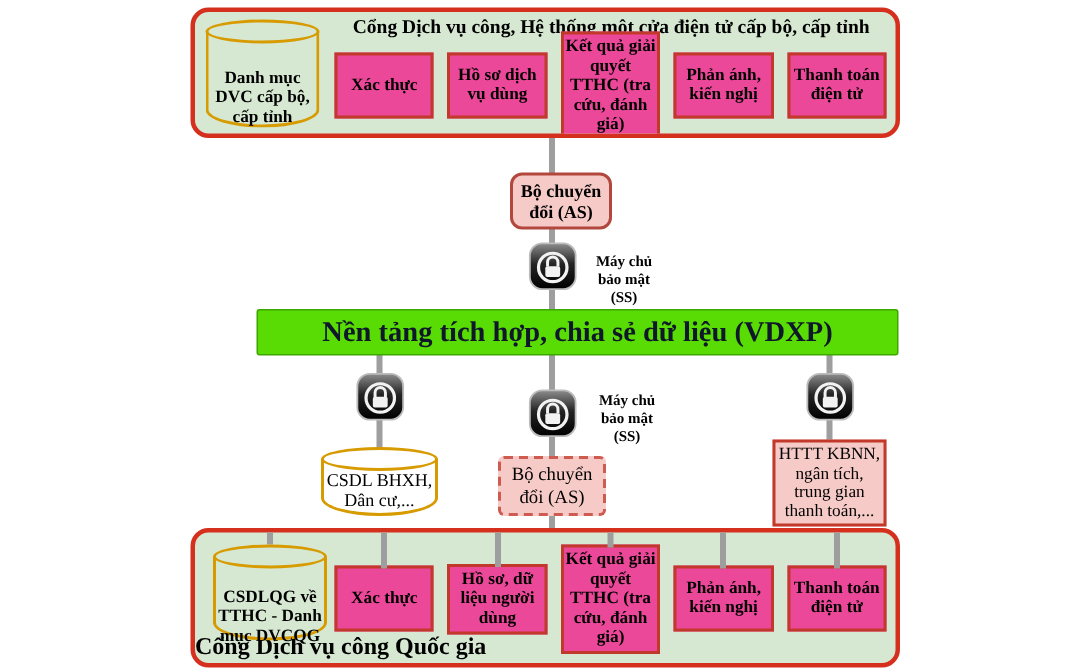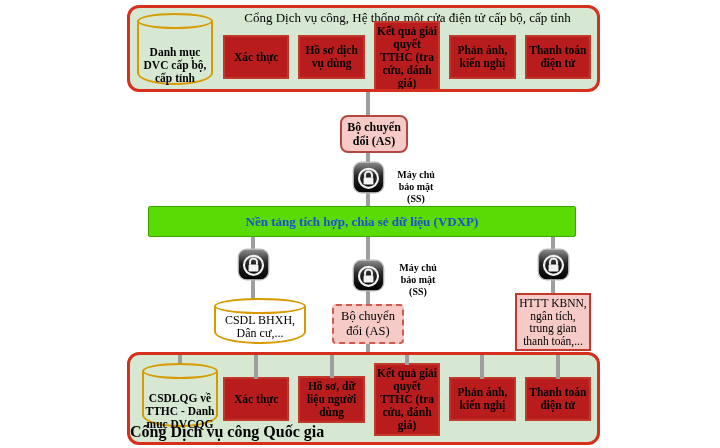--- a/index.html
+++ b/index.html
@@ -5,25 +5,25 @@
   html,body{margin:0;padding:0;background:#fff;}
   .stage{
     position:relative;width:720px;height:448px;background:#ffffff;overflow:hidden;
     font-family:"Liberation Serif","DejaVu Serif",serif;color:#000;
   }
   
   .panel{
     position:absolute;box-sizing:border-box;background:#d6e8d2;
     border:3px solid #d5301d;border-radius:12px;overflow:hidden;
   }
-  .panel-title{position:absolute;text-align:center;font-size:13px;white-space:nowrap;}
+  .panel-title{position:absolute;text-align:center;font-size:13px;white-space:nowrap;font-weight:bold;}
   .boxes-row{position:absolute;display:flex;gap:9px;align-items:center;}
   .pbox{
     position:relative;flex:1 1 0;box-sizing:border-box;min-height:44px;
-    background:#b91c1c;border:2px solid #c2392b;
+    background:#ec4899;border:2px solid #c2392b;
     display:flex;align-items:center;justify-content:center;text-align:center;
     font-weight:bold;font-size:11.5px;line-height:13px;padding:2px 1px;
   }
   
   .cylinder{position:absolute;--cf:#d6e8d2;--cb:#d79b00;}
   .fill-white{--cf:#ffffff;}
   .cyl-top{display:block;position:absolute;left:0;right:0;top:0;height:16px;
     border:2px solid var(--cb);border-radius:50%;background:var(--cf);z-index:2;box-sizing:border-box;}
   .cyl-body{display:block;position:absolute;left:0;right:0;top:8px;bottom:0;
     border:2px solid var(--cb);border-top:none;background:var(--cf);z-index:1;box-sizing:border-box;
@@ -45,21 +45,21 @@
     border-radius:4px;text-align:center;font-size:12.5px;line-height:15px;padding:3px 2px;
   }
   .side-box{
     position:absolute;box-sizing:border-box;background:#f6cbc7;border:2px solid #c2392b;
     text-align:center;font-size:11.5px;line-height:12.5px;padding:2px 1px;
   }
   .ss-label{position:absolute;text-align:center;font-weight:bold;font-size:10px;line-height:12px;}
   .green-bar{
     position:absolute;box-sizing:border-box;background:#58dc04;border:1px solid #3fa500;border-radius:2px;
     display:flex;align-items:center;justify-content:center;
-    color:#1d4ed8;font-weight:bold;font-size:13px;
+    color:#0f172a;font-weight:bold;font-size:19px;margin-left:23px;
   }
   .lock{position:absolute;width:33px;height:33px;}
   .bottom-title{position:absolute;left:0;right:0;bottom:1px;text-align:left;font-weight:bold;font-size:16px;}
 </style>
 </head>
 <body>
 
 <div class="stage">
 
   <svg width="0" height="0" style="position:absolute" aria-hidden="true">
@@ -129,21 +129,21 @@
     <rect x="14" y="20" width="12" height="8.6" rx="1.6" fill="#f2f2f2"></rect>
   </svg>
   <svg class="lock" style="left:537px;top:248px;" viewBox="0 0 40 40">
     <rect x="1.5" y="1.5" width="37" height="37" rx="10" fill="url(#lockGrad)" stroke="#bcbcbc" stroke-width="1.5"></rect>
     <circle cx="20" cy="21" r="11.5" fill="none" stroke="#f2f2f2" stroke-width="2.6"></circle>
     <path d="M15.8 20.2 v-3.4 a4.2 4.2 0 0 1 8.4 0 v3.4" fill="none" stroke="#f2f2f2" stroke-width="2.4"></path>
     <rect x="14" y="20" width="12" height="8.6" rx="1.6" fill="#f2f2f2"></rect>
   </svg>
   <div class="ss-label" style="left:391px;top:262px;width:54px;">Máy chủ bảo mật (SS)</div>
 
-  <div class="cylinder fill-white" style="left:214px;top:298px;width:92px;height:46px;">
+  <div class="cylinder fill-white" style="left:214px;top:298px;width:78px;height:46px;">
     <i class="cyl-top"></i>
     <i class="cyl-body"></i>
     <span class="cyl-label" style="font-size:12px;">CSDL BHXH, Dân cư,...</span>
   </div>
 
   <div class="as-dashed" style="left:332px;top:304px;width:72px;">Bộ chuyển đổi (AS)</div>
 
   <div class="side-box" style="left:515px;top:293px;width:76px;">HTTT KBNN, ngân tích, trung gian thanh toán,...</div>
 
   <div class="panel" style="left:127px;top:352px;width:473px;height:93px;">

